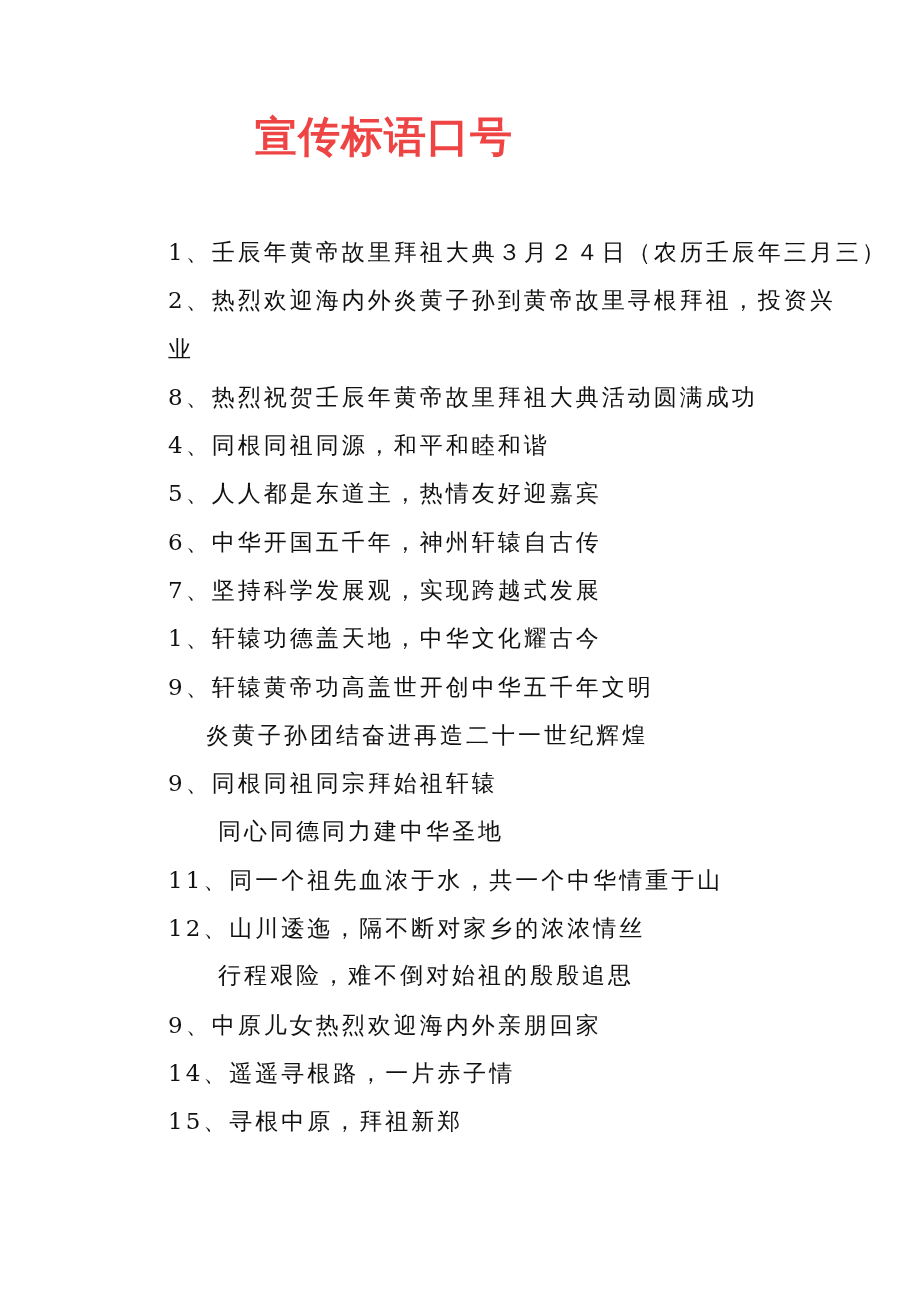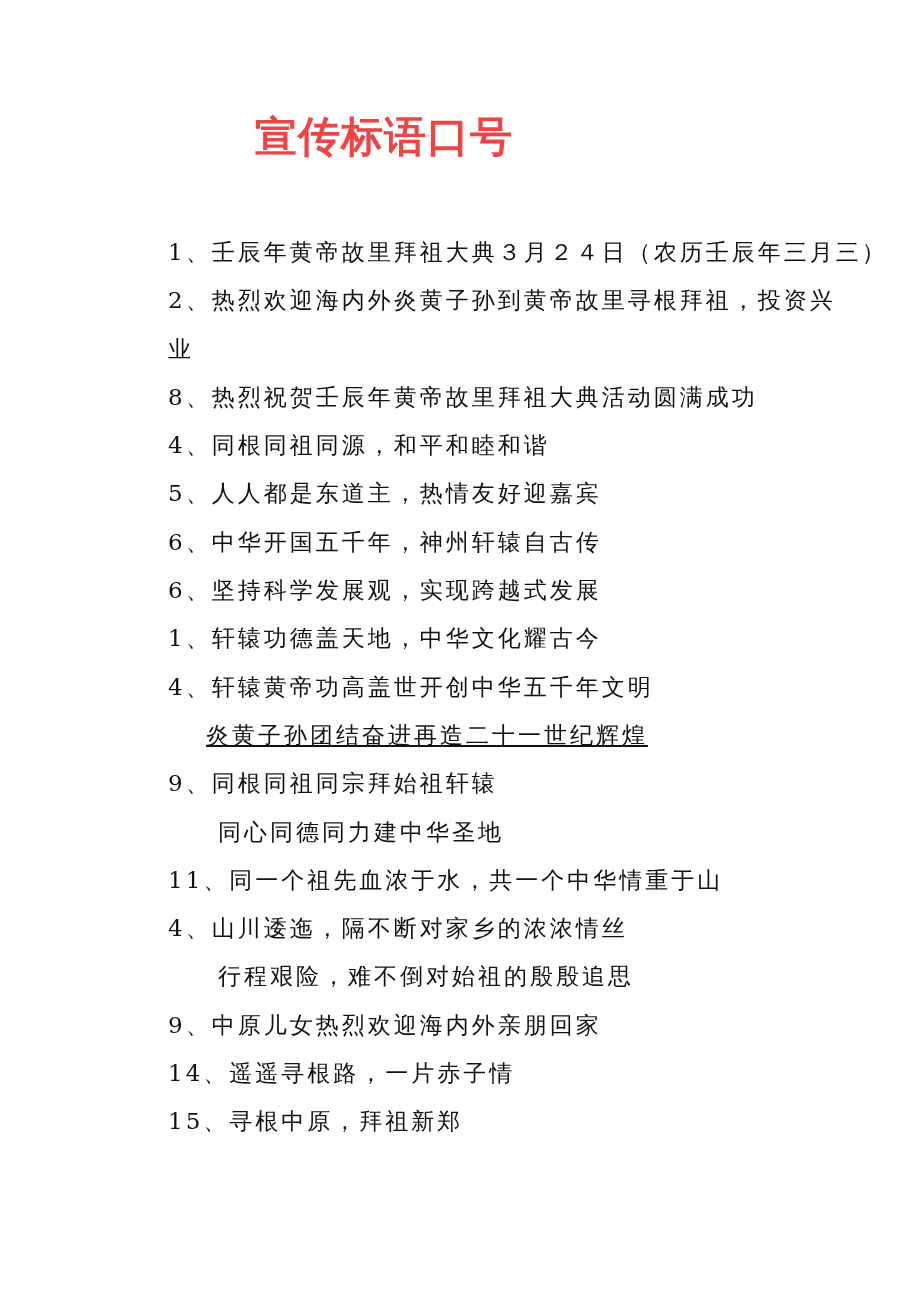--- a/index.html
+++ b/index.html
@@ -5,43 +5,43 @@
     html, body { margin: 0; padding: 0; background: #ffffff; }
     body { width: 920px; height: 1302px; position: relative; overflow: hidden;
            font-family: "DejaVu Serif", "Liberation Serif", serif; color: #111; }
     .page { position: absolute; left: 0; top: 0; width: 920px; height: 1302px; background: #fff; }
     .title { position: absolute; left: 0; width: 768px; top: 112px; text-align: center;
              font-family: "DejaVu Sans", "Liberation Sans", sans-serif; font-weight: bold;
              font-size: 42px; letter-spacing: 1px; color: #ef4444; line-height: 50px; }
     .list { position: absolute; left: 140px; top: 228px; width: 680px; margin-left: 28px; }
     .line { height: 48.3px; line-height: 48.3px; font-size: 23px; letter-spacing: 3px;
             white-space: nowrap; color: #111; }
-    .indent9 { padding-left: 38px; text-decoration: underline; }
-    .indent2 { padding-left: 50px; }
+    .indent9 { padding-left: 38px; }
+    .indent2 { padding-left: 50px; font-family: Liberation Serif, serif; }
   </style>
 </head>
 <body>
 
 <div class="page">
   <div class="title">宣传标语口号</div>
 
   <div class="list">
     <div class="line">1、壬辰年黄帝故里拜祖大典３月２４日（农历壬辰年三月三）</div>
     <div class="line">2、热烈欢迎海内外炎黄子孙到黄帝故里寻根拜祖，投资兴</div>
     <div class="line">业</div>
     <div class="line">8、热烈祝贺壬辰年黄帝故里拜祖大典活动圆满成功</div>
     <div class="line">4、同根同祖同源，和平和睦和谐</div>
     <div class="line">5、人人都是东道主，热情友好迎嘉宾</div>
     <div class="line">6、中华开国五千年，神州轩辕自古传</div>
-    <div class="line">6、坚持科学发展观，实现跨越式发展</div>
+    <div class="line">7、坚持科学发展观，实现跨越式发展</div>
     <div class="line">1、轩辕功德盖天地，中华文化耀古今</div>
-    <div class="line">4、轩辕黄帝功高盖世开创中华五千年文明</div>
+    <div class="line">9、轩辕黄帝功高盖世开创中华五千年文明</div>
     <div class="line indent9">炎黄子孙团结奋进再造二十一世纪辉煌</div>
     <div class="line">9、同根同祖同宗拜始祖轩辕</div>
     <div class="line indent2">同心同德同力建中华圣地</div>
     <div class="line">11、同一个祖先血浓于水，共一个中华情重于山</div>
-    <div class="line">4、山川逶迤，隔不断对家乡的浓浓情丝</div>
+    <div class="line">12、山川逶迤，隔不断对家乡的浓浓情丝</div>
     <div class="line indent2">行程艰险，难不倒对始祖的殷殷追思</div>
     <div class="line">9、中原儿女热烈欢迎海内外亲朋回家</div>
     <div class="line">14、遥遥寻根路，一片赤子情</div>
     <div class="line">15、寻根中原，拜祖新郑</div>
   </div>
 </div>
 
 </body></html>

